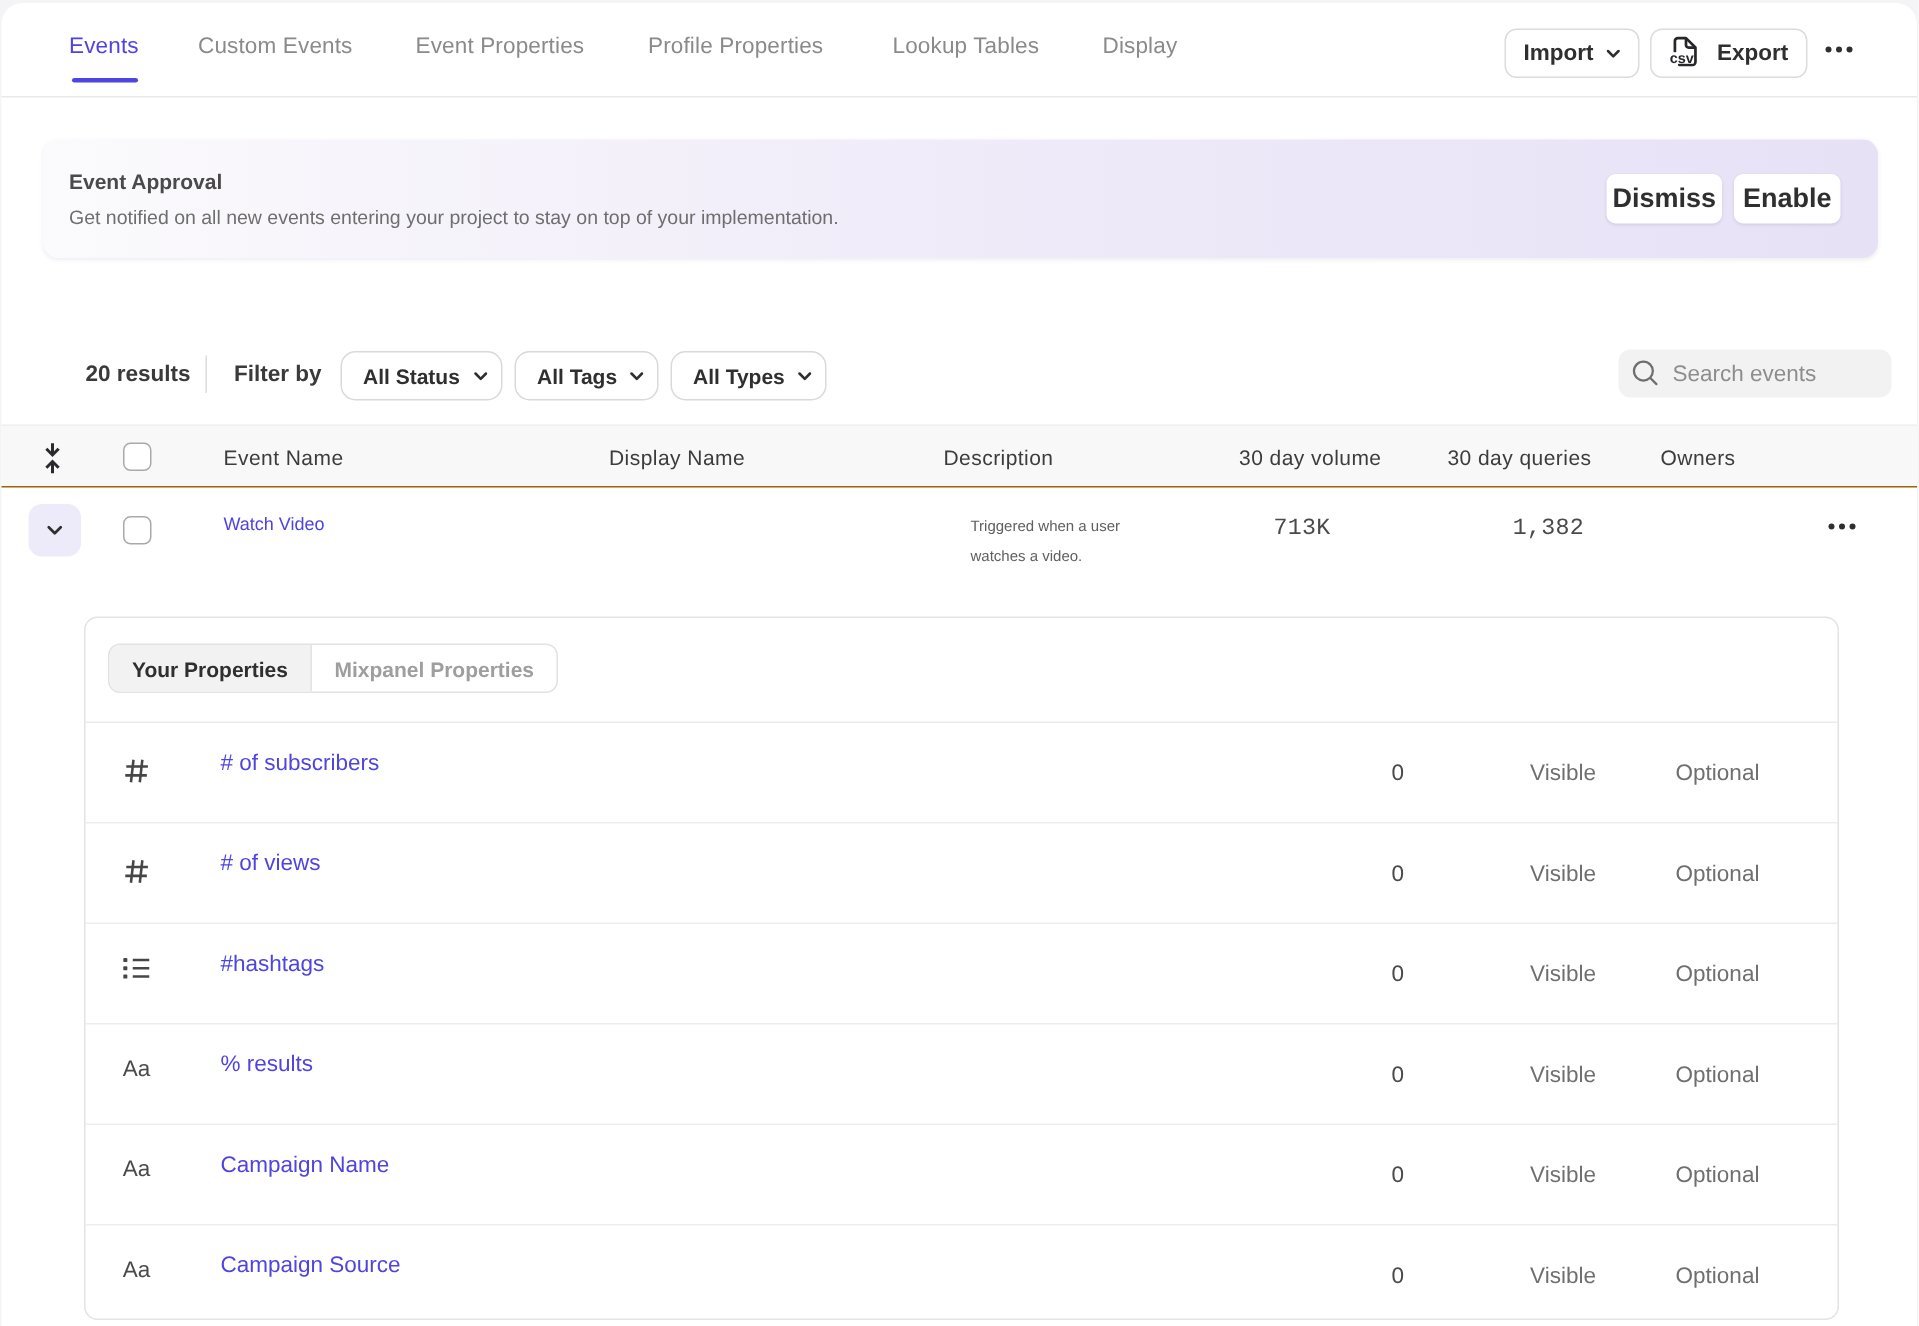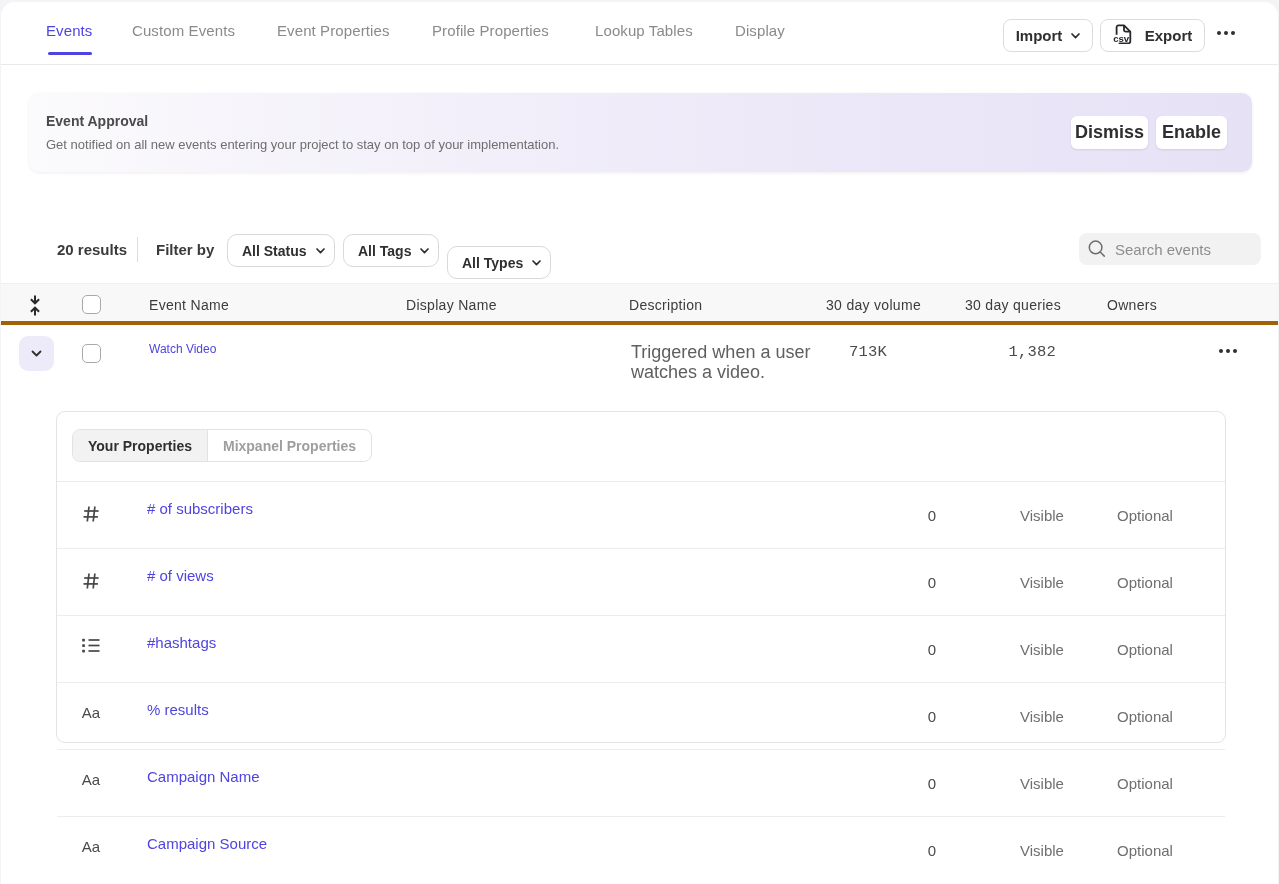--- a/index.html
+++ b/index.html
@@ -34,30 +34,30 @@
 .fr-sep { position:absolute; left:136px; top:235px; width:1px; height:25px; background:#dcdcdc; }
 .fbtn { position:absolute; top:232px; height:33px; background:#fff; border:1px solid #d9d9d9;
   border-radius:10px; display:flex; align-items:center; font-size:14px; color:#2f2f2f;
   font-weight:bold; padding:0 9px 0 14px; }
 .fbtn svg { margin-left:9px; }
 .search { position:absolute; left:1078px; top:231px; width:182px; height:32px;
   background:#f2f2f3; border-radius:8px; display:flex; align-items:center; padding-left:9px; }
 .search span { margin-left:9px; font-size:15px; color:#8d8d8d; }
 
 .thead { position:absolute; left:0; top:281px; width:100%; height:42px; background:#f8f8f9;
-  border-top:1px solid #efefef; border-bottom:4px solid #a16207; }
+  border-top:1px solid #efefef; border-bottom:1px solid #a16207; }
 .th { position:absolute; top:12.5px; font-size:14px; color:#3c3c3c; letter-spacing:0.3px; }
 .checkbox { position:absolute; width:19px; height:19px; background:#fff;
   border:1px solid #a9a9a9; border-radius:5px; }
 
 .expbtn { position:absolute; left:18px; top:334px; width:35px; height:35px;
   background:#edebfa; border-radius:9px; display:flex; align-items:center; justify-content:center; }
 .mono { font-family:"Liberation Mono", monospace; font-size:15.5px; letter-spacing:0.2px; }
 
-.panel { position:absolute; left:55px; top:409px; width:1170px; height:332px;
+.panel { position:absolute; left:55px; top:409px; width:1170px; height:469px;
   border:1px solid #e3e3e3; border-radius:9px; background:#fff;padding-left:16px; }
 .seg { position:absolute; left:15px; top:17px; height:33px; display:flex;
   border:1px solid #e2e2e2; border-radius:8px; overflow:hidden; background:#fff; }
 .seg .s1 { width:135px; background:#f2f2f2; border-right:1px solid #e2e2e2;
   display:flex; align-items:center; justify-content:center; font-size:14px;
   font-weight:bold; color:#2f2f2f; }
 .seg .s2 { width:163px; display:flex; align-items:center; justify-content:center;
   font-size:14px; font-weight:bold; color:#9e9e9e; }
 .panel-div { position:absolute; left:0; top:69px; width:100%; height:1px; background:#ebebeb; }
 .prow { position:absolute; left:0; width:1168px; height:67px; border-bottom:1px solid #ededed; }
@@ -117,21 +117,21 @@
   <div class="fbtn" style="left:226px;">All Status
     <svg width="9" height="6" viewBox="0 0 9 6">
           <polyline points="1,1 4.5,4.6 8,1" fill="none" stroke="#2f2f2f" stroke-width="1.7" stroke-linecap="round" stroke-linejoin="round"></polyline>
         </svg>
   </div>
   <div class="fbtn" style="left:342px;">All Tags
     <svg width="9" height="6" viewBox="0 0 9 6">
           <polyline points="1,1 4.5,4.6 8,1" fill="none" stroke="#2f2f2f" stroke-width="1.7" stroke-linecap="round" stroke-linejoin="round"></polyline>
         </svg>
   </div>
-  <div class="fbtn" style="left:446px;margin-top:12px;">All Types
+  <div class="fbtn" style="left:446px;">All Types
     <svg width="9" height="6" viewBox="0 0 9 6">
           <polyline points="1,1 4.5,4.6 8,1" fill="none" stroke="#2f2f2f" stroke-width="1.7" stroke-linecap="round" stroke-linejoin="round"></polyline>
         </svg>
   </div>
   <div class="search">
     <svg width="18" height="18" viewBox="0 0 18 18">
           <circle cx="7.6" cy="7.4" r="6.3" fill="none" stroke="#6e6e6e" stroke-width="1.5"></circle>
           <line x1="12.2" y1="12" x2="16.3" y2="16.1" stroke="#6e6e6e" stroke-width="1.5" stroke-linecap="round"></line>
         </svg>
     <span>Search events</span>
@@ -153,21 +153,21 @@
     <span class="th" style="left:1106px;">Owners</span>
   </div>
 
   <div class="expbtn">
     <svg width="11" height="7" viewBox="0 0 11 7">
           <polyline points="1.5,1.5 5.5,5.5 9.5,1.5" fill="none" stroke="#2f2f2f" stroke-width="1.8" stroke-linecap="round" stroke-linejoin="round"></polyline>
         </svg>
   </div>
   <div class="checkbox" style="left:81px; top:342px;"></div>
   <a class="link" style="position:absolute; left:148px; top:340px; font-size:12px;" href="#">Watch Video</a>
-  <div style="position:absolute; left:630px; top:340px; font-size:18px; color:#5f5f5f; line-height:20px;">Triggered when a user<br>watches a video.</div>
+  <div style="position:absolute; left:646px; top:340px; font-size:10px; color:#5f5f5f; line-height:20px;">Triggered when a user<br>watches a video.</div>
   <span class="mono" style="position:absolute; left:820px; top:341px; width:94px; text-align:center; color:#4a4a4a;">713K</span>
   <span class="mono" style="position:absolute; left:957px; top:341px; width:98px; text-align:right; color:#4a4a4a;">1,382</span>
   <div class="dots" style="position:absolute; left:1218px; top:347px;">
         <i></i>
         <i></i>
         <i></i>
       </div>
 
   <div class="panel">
     <div class="seg">

